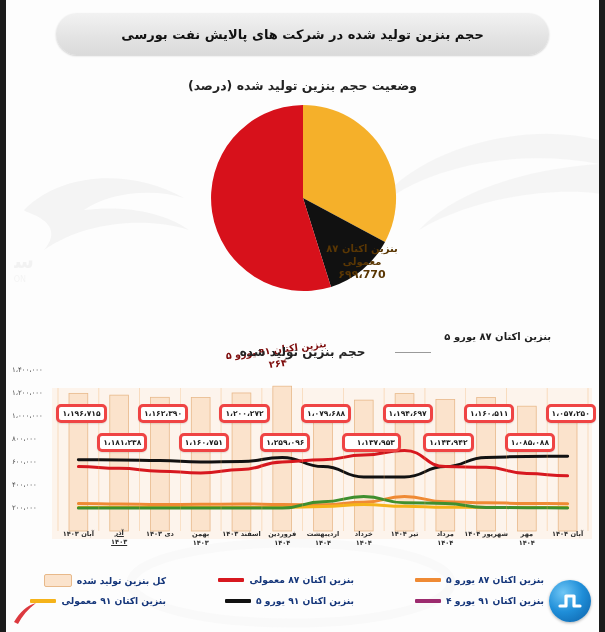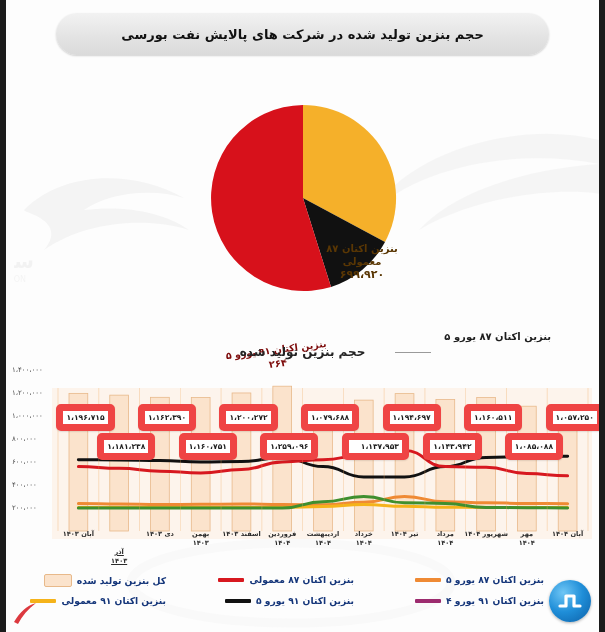--- a/index.html
+++ b/index.html
@@ -76,21 +76,21 @@
   .xlabels{
     position:absolute;left:8px;top:528px;width:580px;height:34px;
   }
   .xlab{
     position:absolute;text-align:center;font-size:6.6px;color:#2b2b2b;
     line-height:1.35;width:44px;font-weight:bold;
   }
 
   
   .vbub{
-    position:absolute;background:#ffffff;border:7px solid #ef4444;border-radius:5px;
+    position:absolute;background:#ffffff;border:3px solid #ef4444;border-radius:5px;
     font-size:7.6px;color:#1d1d1d;padding:2px 3px;white-space:nowrap;
     box-shadow:0 1px 1.5px rgba(0,0,0,.10);font-weight:bold;
   }
 
   
   .legend{position:absolute;left:20px;right:55px;bottom:14px;height:44px;}
   .lg-item{position:absolute;display:flex;align-items:center;gap:5px;white-space:nowrap;}
   .lg-item .sw{width:26px;height:4px;border-radius:1px;flex:0 0 auto;}
   .lg-item .sw.box{height:11px;border-radius:2px;}
   .lg-item .txt{font-size:9.2px;color:#15367a;font-weight:bold;}
@@ -125,35 +125,36 @@
   <svg class="wm-red" viewBox="0 0 26 26">
     <path d="M2 22 C8 12 14 6 24 3 C16 9 10 16 6 24 Z" fill="#d7181f"></path>
   </svg>
 
   <div class="title-wrap">
     <div class="title-pill">
       <span>حجم بنزین تولید شده در شرکت های پالایش نفت بورسی</span>
     </div>
   </div>
 
+  <div class="pie-caption">وضعیت حجم بنزین تولید شده (درصد)</div>
 
   <div class="pie-box">
     <svg class="pie-svg" width="220" height="196" viewBox="0 0 220 196">
 
       <path d="M110 98 L110 5 A93 93 0 0 1 192 142 Z" fill="#f5b02a"></path>
 
       <path d="M110 98 L192 142 A93 93 0 0 1 138 187 Z" fill="#111111"></path>
 
       <path d="M110 98 L138 187 A93 93 0 1 1 110 5 Z" fill="#d7111b"></path>
     </svg>
 
     <div class="pie-lab inner-orange">
       <div>بنزین اکتان ۸۷</div>
       <div>معمولی</div>
-      <div class="num">۶۹۹،۹۲۰</div>
+      <div class="num">۶۹۹،770</div>
     </div>
 
     <div class="pie-lab inner-red">
       <div>بنزین اکتان ۹۱ یورو ۵</div>
       <div class="num">۲۶۴</div>
     </div>
 
     <div class="leader"></div>
     <div class="pie-lab outer-black">
       <div>بنزین اکتان ۸۷ یورو ۵</div>
@@ -227,21 +228,21 @@
       <div class="vbub" style="left: 295px; top: 404px;">۱،۰۷۹،۶۸۸</div>
       <div class="vbub" style="left: 335.769px; top: 433px; padding-left: 12px;">۱،۱۳۷،۹۵۳</div>
       <div class="vbub" style="left: 376.538px; top: 404px;">۱،۱۹۴،۶۹۷</div>
       <div class="vbub" style="left: 417.308px; top: 433px; text-align: right;">۱،۱۴۳،۹۴۲</div>
       <div class="vbub" style="left: 458.077px; top: 404px;">۱،۱۶۰،۵۱۱</div>
       <div class="vbub" style="left: 498.846px; top: 433px;">۱،۰۸۵،۰۸۸</div>
       <div class="vbub" style="left: 539.615px; top: 404px;">۱،۰۵۷،۲۵۰</div>
     </div>
   <div class="xlabels" id="xlabels">
       <div class="xlab" style="left: 42.3846px; top: 2px;">آبان ۱۴۰۳</div>
-      <div class="xlab" style="left: 83.1538px; top: 20px; text-decoration: underline;">آذر<br>۱۴۰۳</div>
+      <div class="xlab" style="left: 83.1538px; top: 1px; text-decoration: underline;">آذر<br>۱۴۰۳</div>
       <div class="xlab" style="left: 123.923px; top: 2px;">دی ۱۴۰۳</div>
       <div class="xlab" style="left: 164.692px; top: 2px;">بهمن<br>۱۴۰۳</div>
       <div class="xlab" style="left: 205.462px; top: 2px;">اسفند ۱۴۰۳</div>
       <div class="xlab" style="left: 246.231px; top: 2px;">فروردین<br>۱۴۰۴</div>
       <div class="xlab" style="left: 287px; top: 2px;">اردیبهشت ۱۴۰۴</div>
       <div class="xlab" style="left: 327.769px; top: 2px;">خرداد<br>۱۴۰۴</div>
       <div class="xlab" style="left: 368.538px; top: 2px;">تیر ۱۴۰۴</div>
       <div class="xlab" style="left: 409.308px; top: 2px;">مرداد<br>۱۴۰۴</div>
       <div class="xlab" style="left: 450.077px; top: 2px;">شهریور ۱۴۰۴</div>
       <div class="xlab" style="left: 490.846px; top: 2px;">مهر<br>۱۴۰۴</div>

